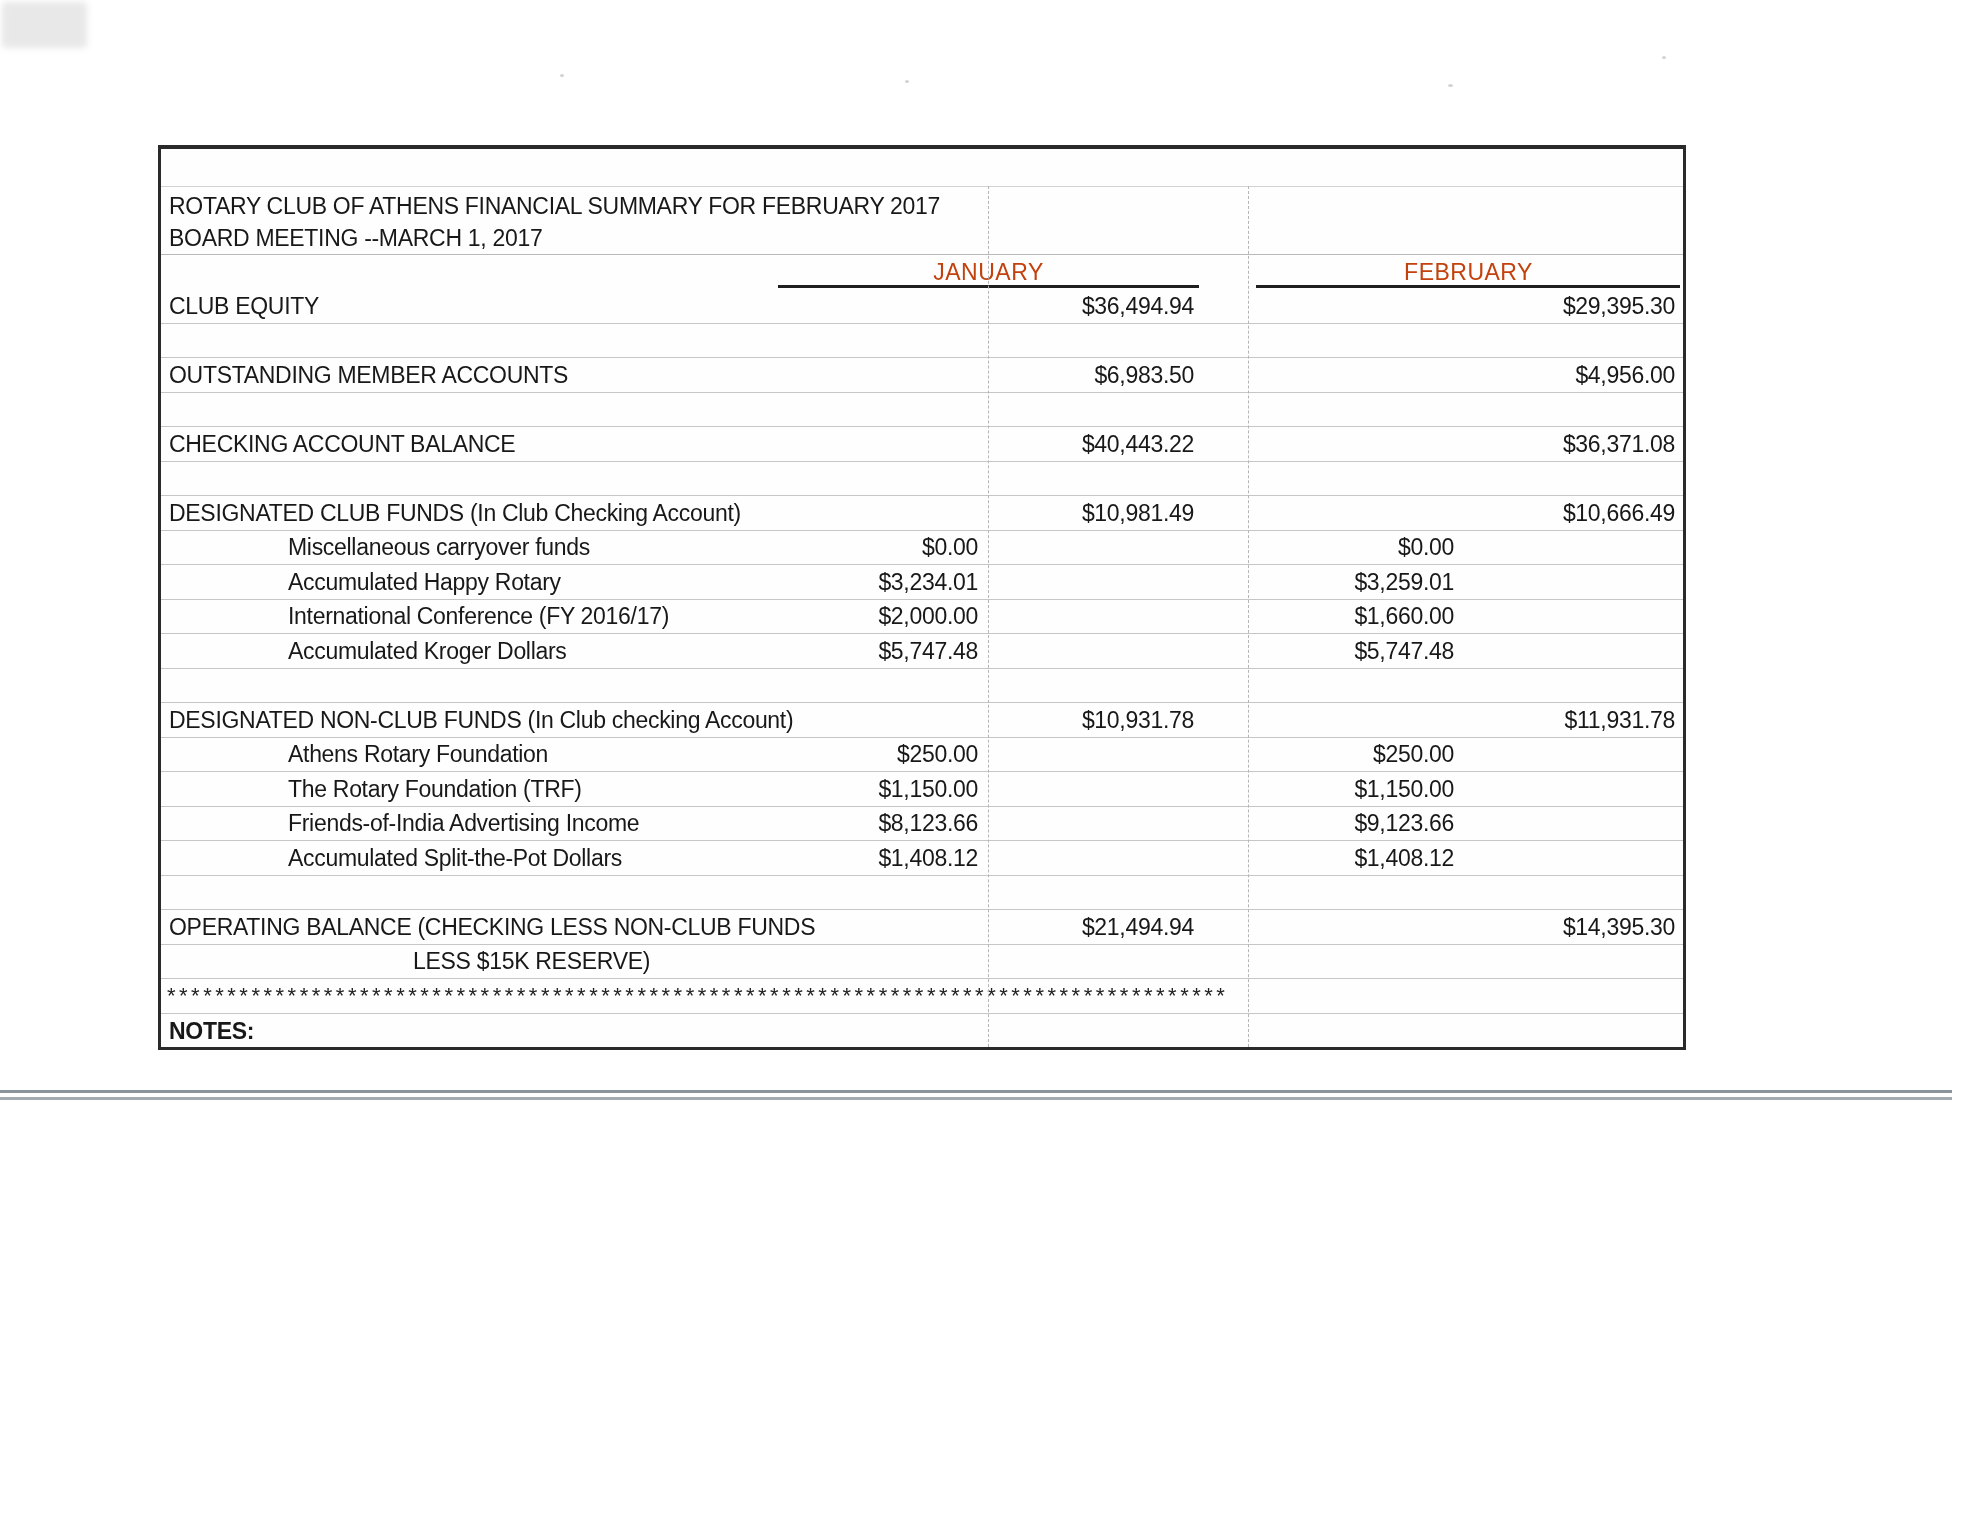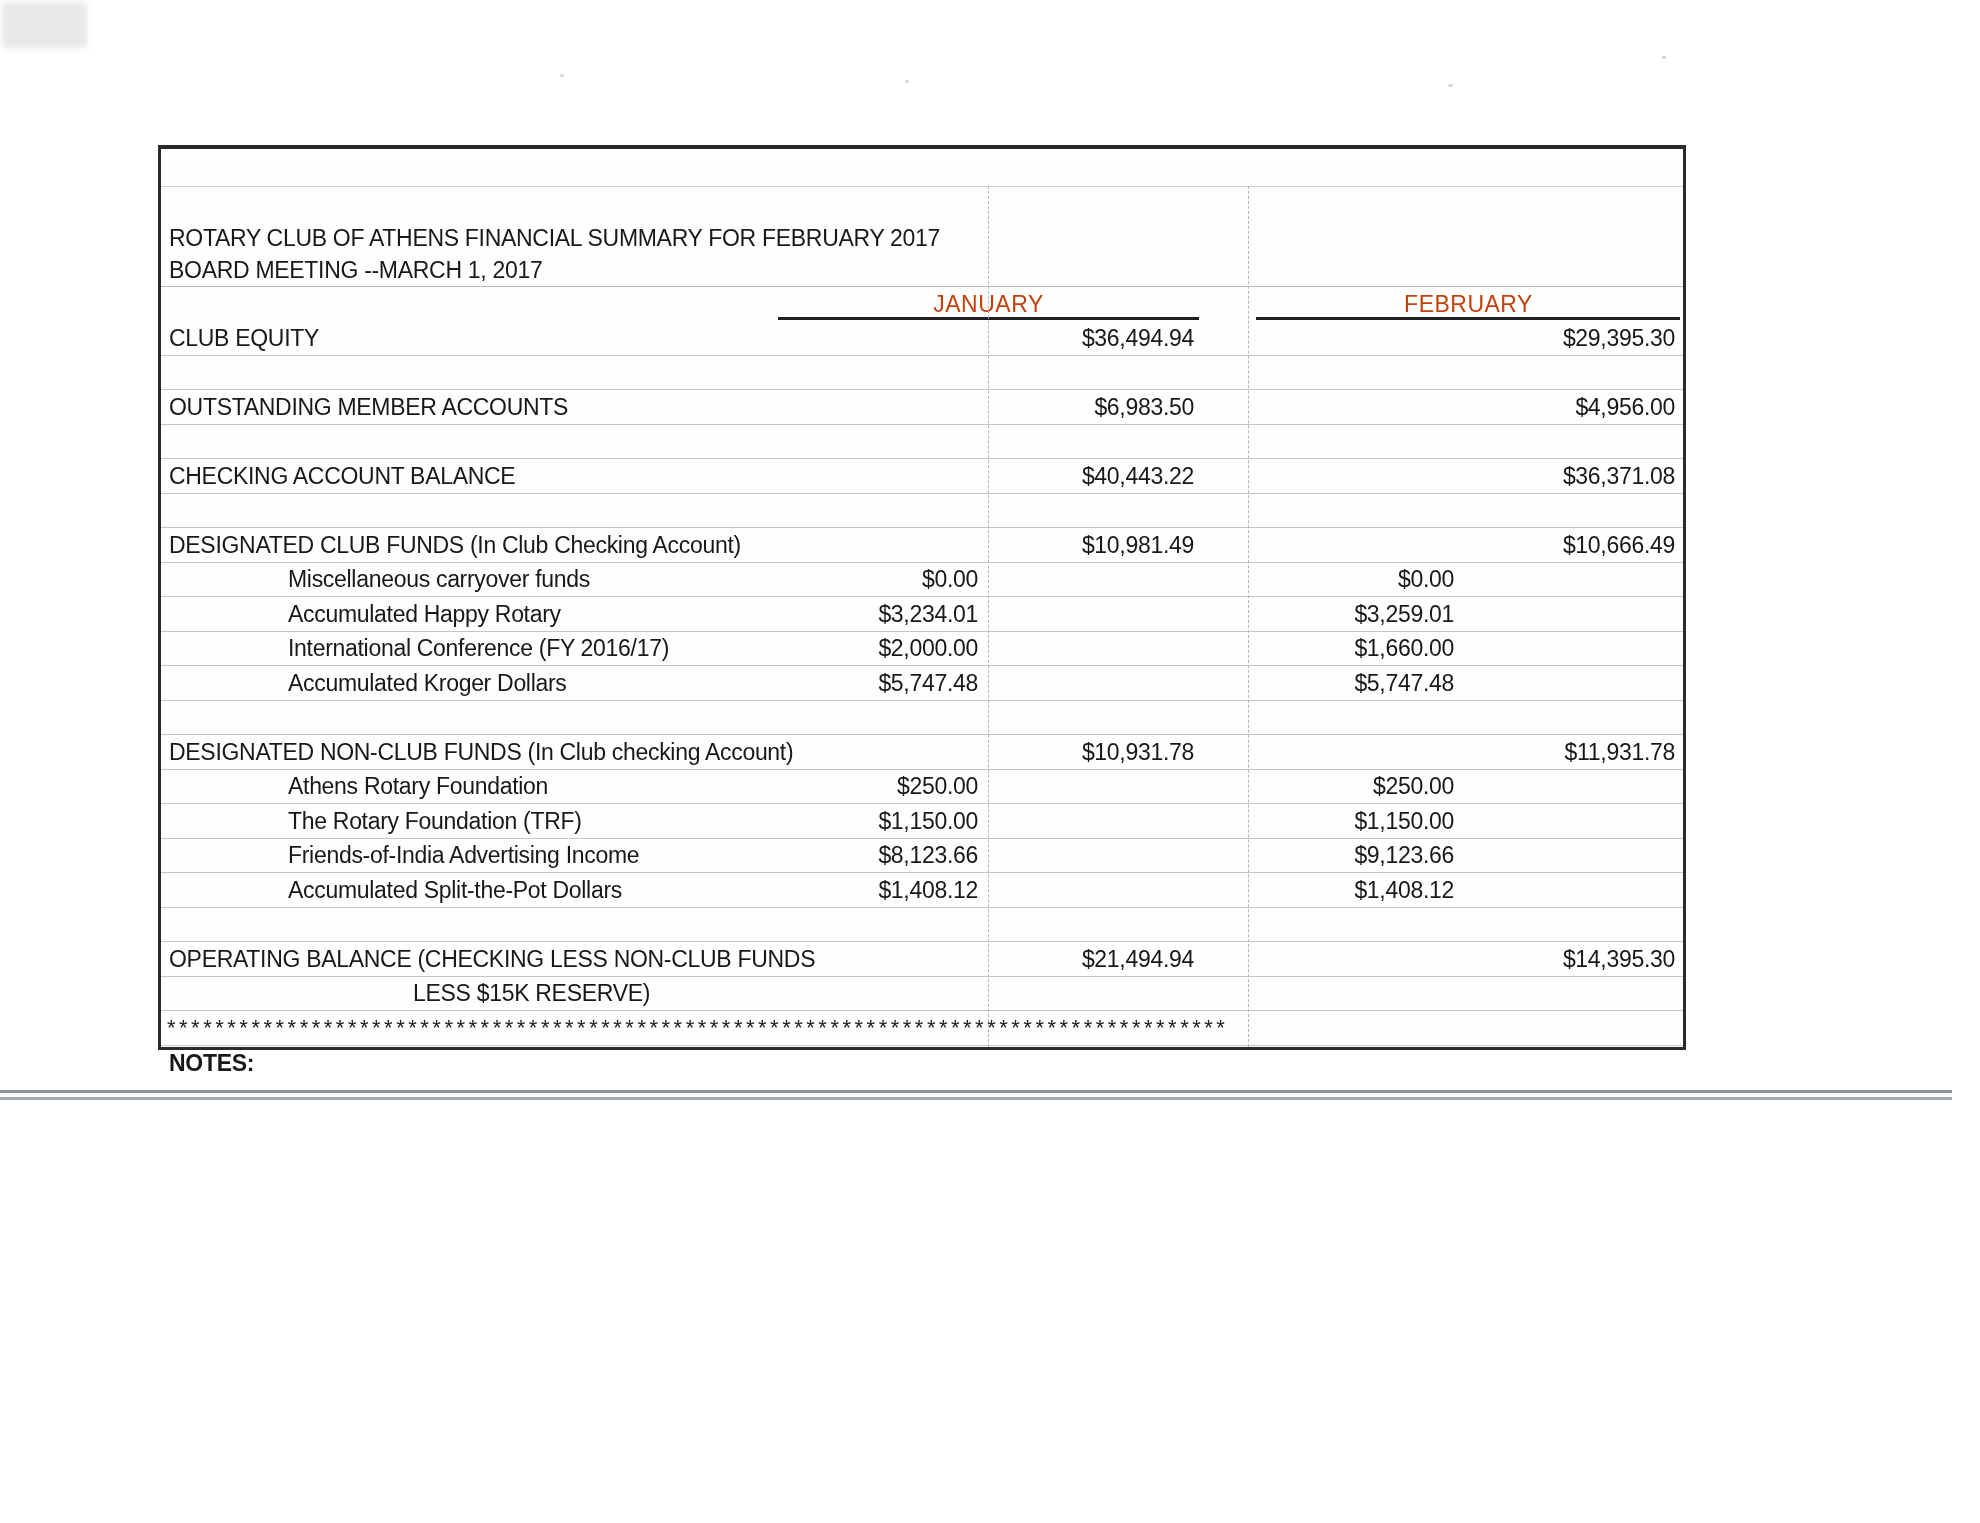--- a/index.html
+++ b/index.html
@@ -8,21 +8,21 @@
     font-family:"Liberation Sans","DejaVu Sans",sans-serif;color:#181818;
     letter-spacing:-0.3px;
   }
   
   .sheet{
     position:absolute;left:158px;top:145px;width:1522px;height:898px;
     border:3px solid #2a2a2a;border-top-width:4px;background:#fefefe;
     font-size:23px;
   }
   .strip-top{height:37px;border-bottom:1px solid #d2d2d2;}
-  .strip-title{height:68px;border-bottom:1px solid #b9b9b9;padding:3px 16px 0 8px;box-sizing:border-box;margin-top:32px;}
+  .strip-title{height:68px;border-bottom:1px solid #b9b9b9;padding:3px 16px 0 8px;box-sizing:border-box;}
   .strip-title div{line-height:32px;white-space:nowrap;}
   .strip-header{position:relative;height:34px;}
   .colhead{position:absolute;top:4px;text-align:center;letter-spacing:0.5px;color:#c2410c;}
   .colhead.jan{left:617px;width:421px;}
   .colhead.feb{left:1095px;width:425px;}
   .colrule{position:absolute;bottom:1px;height:3px;background:#1f1f1f;}
   .colrule.jan{left:617px;width:421px;}
   .colrule.feb{left:1095px;width:424px;}
   .row{position:relative;height:34.5px;border-bottom:1px solid #c6c6c6;box-sizing:border-box;}
   .lab{position:absolute;left:8px;top:50%;transform:translateY(-50%);white-space:nowrap;}

